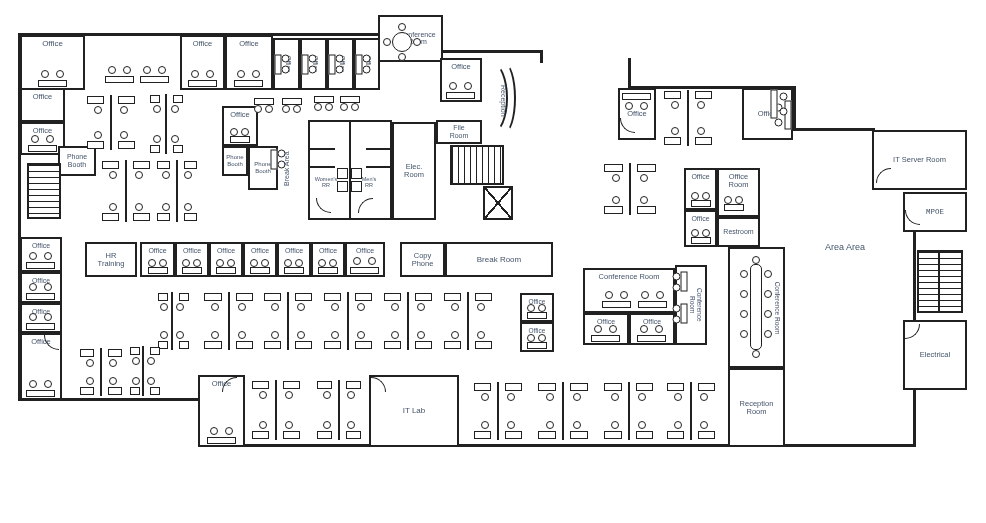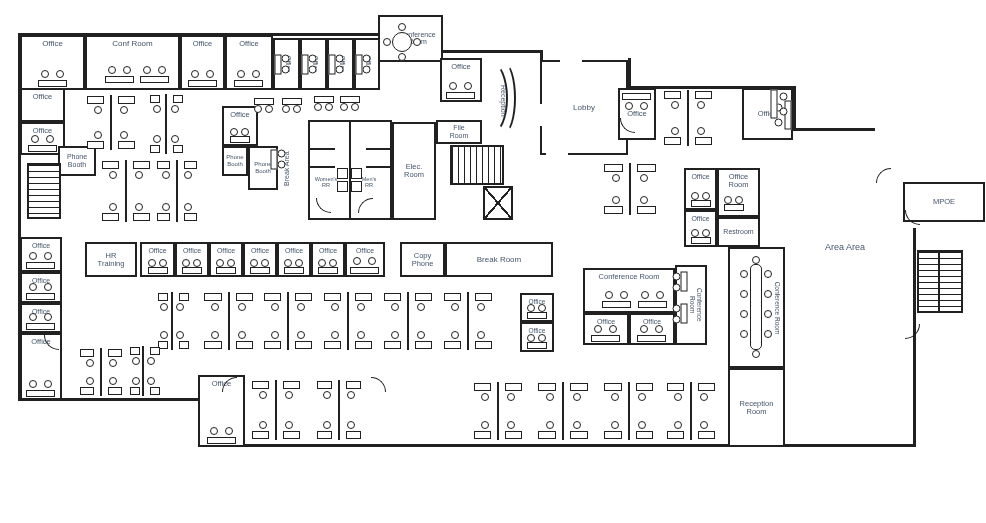--- a/index.html
+++ b/index.html
@@ -51,23 +51,20 @@
     <div class="wall" style="left: 913px; top: 228px; width: 3px; height: 219px;"></div>
     <div class="wall" style="left: 198px; top: 444px; width: 717px; height: 3px;"></div>
     <div class="room" style="left: 20px; top: 35px; width: 65px; height: 55px;">
       <div class="lbl t" style="font-size: 8px;">Office</div>
       <div class="desk2" style="left: 13.5px; top: 33px;">
         <div class="chair" style="left: 5px; top: 0px;"></div>
         <div class="chair" style="left: 20px; top: 0px;"></div>
         <div class="slab" style="left: 2px; top: 10px; width: 29px; height: 7px;"></div>
       </div>
     </div>
-    <div class="room" style="left: 85px; top: 35px; width: 95px; height: 55px;">
-      <div class="lbl t" style="font-size: 8px;">Conf Room</div>
-    </div>
     <div class="room" style="left: 180px; top: 35px; width: 45px; height: 55px;">
       <div class="lbl t" style="font-size: 7.5px;">Office</div>
       <div class="desk2" style="left: 3.5px; top: 33px;">
         <div class="chair" style="left: 5px; top: 0px;"></div>
         <div class="chair" style="left: 20px; top: 0px;"></div>
         <div class="slab" style="left: 2px; top: 10px; width: 29px; height: 7px;"></div>
       </div>
     </div>
     <div class="room" style="left: 225px; top: 35px; width: 48px; height: 55px;">
       <div class="lbl t" style="font-size: 7.5px;">Office</div>
@@ -113,23 +110,20 @@
       <div class="lbl c" style="font-size: 7px; padding-left: 14px;">Conference
 Room</div>
     </div>
     <div class="room" style="left: 440px; top: 58px; width: 42px; height: 44px;">
       <div class="lbl t" style="font-size: 7.5px;">Office</div>
       <div class="desk2" style="left: 2px; top: 22px;">
         <div class="chair" style="left: 5px; top: 0px;"></div>
         <div class="chair" style="left: 20px; top: 0px;"></div>
         <div class="slab" style="left: 2px; top: 10px; width: 29px; height: 7px;"></div>
       </div>
-    </div>
-    <div class="room" style="left: 540px; top: 60px; width: 88px; height: 95px;">
-      <div class="lbl c" style="font-size: 8px;">Lobby</div>
     </div>
     <div class="room" style="left: 618px; top: 88px; width: 38px; height: 52px;">
       <div class="lbl c" style="font-size: 7.5px;">Office</div>
       <div class="desk2" style="left: 0px; top: 3px;">
         <div class="chair" style="left: 5px; top: 9px;"></div>
         <div class="chair" style="left: 20px; top: 9px;"></div>
         <div class="slab" style="left: 2px; top: 0px; width: 29px; height: 7px;"></div>
       </div>
     </div>
     <div class="room" style="left: 742px; top: 88px; width: 51px; height: 52px;">
@@ -324,30 +318,39 @@
     <div class="room" style="left: 675px; top: 265px; width: 32px; height: 80px;">
       <div class="lbl vr" style="font-size: 6.5px;">Conference Room</div>
     </div>
     <div class="room" style="left: 728px; top: 247px; width: 57px; height: 121px;">
       <div class="lbl vr" style="font-size: 6.5px;">Conference Room</div>
     </div>
     <div class="room" style="left: 728px; top: 368px; width: 57px; height: 79px;">
       <div class="lbl c" style="font-size: 7.5px;">Reception
 Room</div>
     </div>
-    <div class="room" style="left: 903px; top: 182px; width: 82px; height: 40px;">
+    <div class="room" style="left: 872px; top: 130px; width: 95px; height: 60px;">
+      <div class="lbl c" style="font-size: 7.5px;">IT Server Room</div>
+    </div>
+    <div class="room" style="left: 903px; top: 192px; width: 64px; height: 40px; font-family: Liberation Mono, monospace;">
       <div class="lbl c" style="font-size: 7.5px;">MPOE</div>
+    </div>
+    <div class="room" style="left: 903px; top: 320px; width: 64px; height: 70px;">
+      <div class="lbl c" style="font-size: 7.5px;">Electrical</div>
     </div>
     <div class="room" style="left: 198px; top: 375px; width: 47px; height: 72px;">
       <div class="lbl t" style="font-size: 7.5px;">Office</div>
       <div class="desk2" style="left: 4.5px; top: 50px;">
         <div class="chair" style="left: 5px; top: 0px;"></div>
         <div class="chair" style="left: 20px; top: 0px;"></div>
         <div class="slab" style="left: 2px; top: 10px; width: 29px; height: 7px;"></div>
       </div>
+    </div>
+    <div class="room" style="left: 369px; top: 375px; width: 90px; height: 72px;">
+      <div class="lbl c" style="font-size: 8px;">IT Lab</div>
     </div>
     <div class="room" style="left: 520px; top: 293px; width: 34px; height: 29px;">
       <div class="lbl t" style="font-size: 6.5px;">Office</div>
       <div class="desk2 sm" style="left: 3px; top: 9px;">
         <div class="chair" style="left: 2px; top: 0px;"></div>
         <div class="chair" style="left: 13px; top: 0px;"></div>
         <div class="slab" style="left: 2px; top: 8px; width: 20px; height: 7px;"></div>
       </div>
     </div>
     <div class="room" style="left: 520px; top: 322px; width: 34px; height: 30px;">

